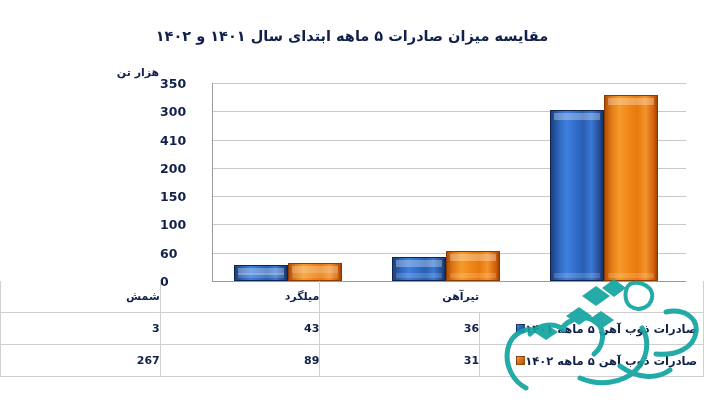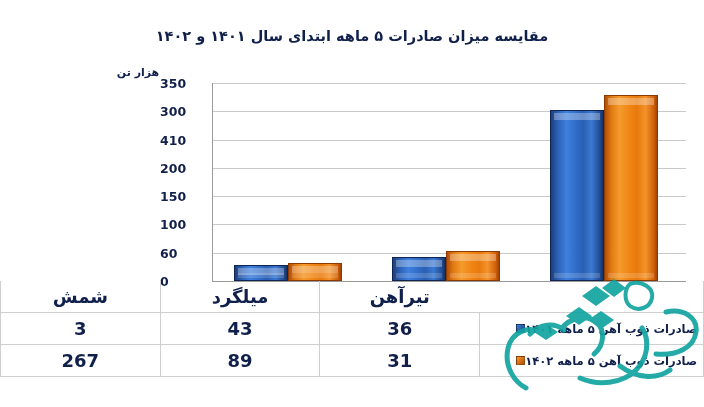--- a/index.html
+++ b/index.html
@@ -168,22 +168,21 @@
     padding-left: 4px;
     white-space: nowrap;
     font-size: 11.5px;
   }
   #data-table .legend-cell.header {
     border-color: transparent #cfcfcf #cfcfcf transparent;
   }
   #data-table .cat-cell,
   #data-table .val-cell {
     width: 158px;
-    text-align: center;
-    font-size: 18px;
+    font-size: 11px;
   }
   #data-table .header-row td {
     border-top: none;
   }
   .swatch {
     display: inline-block;
     width: 9px;
     height: 9px;
     margin-left: 5px;
     vertical-align: middle;

